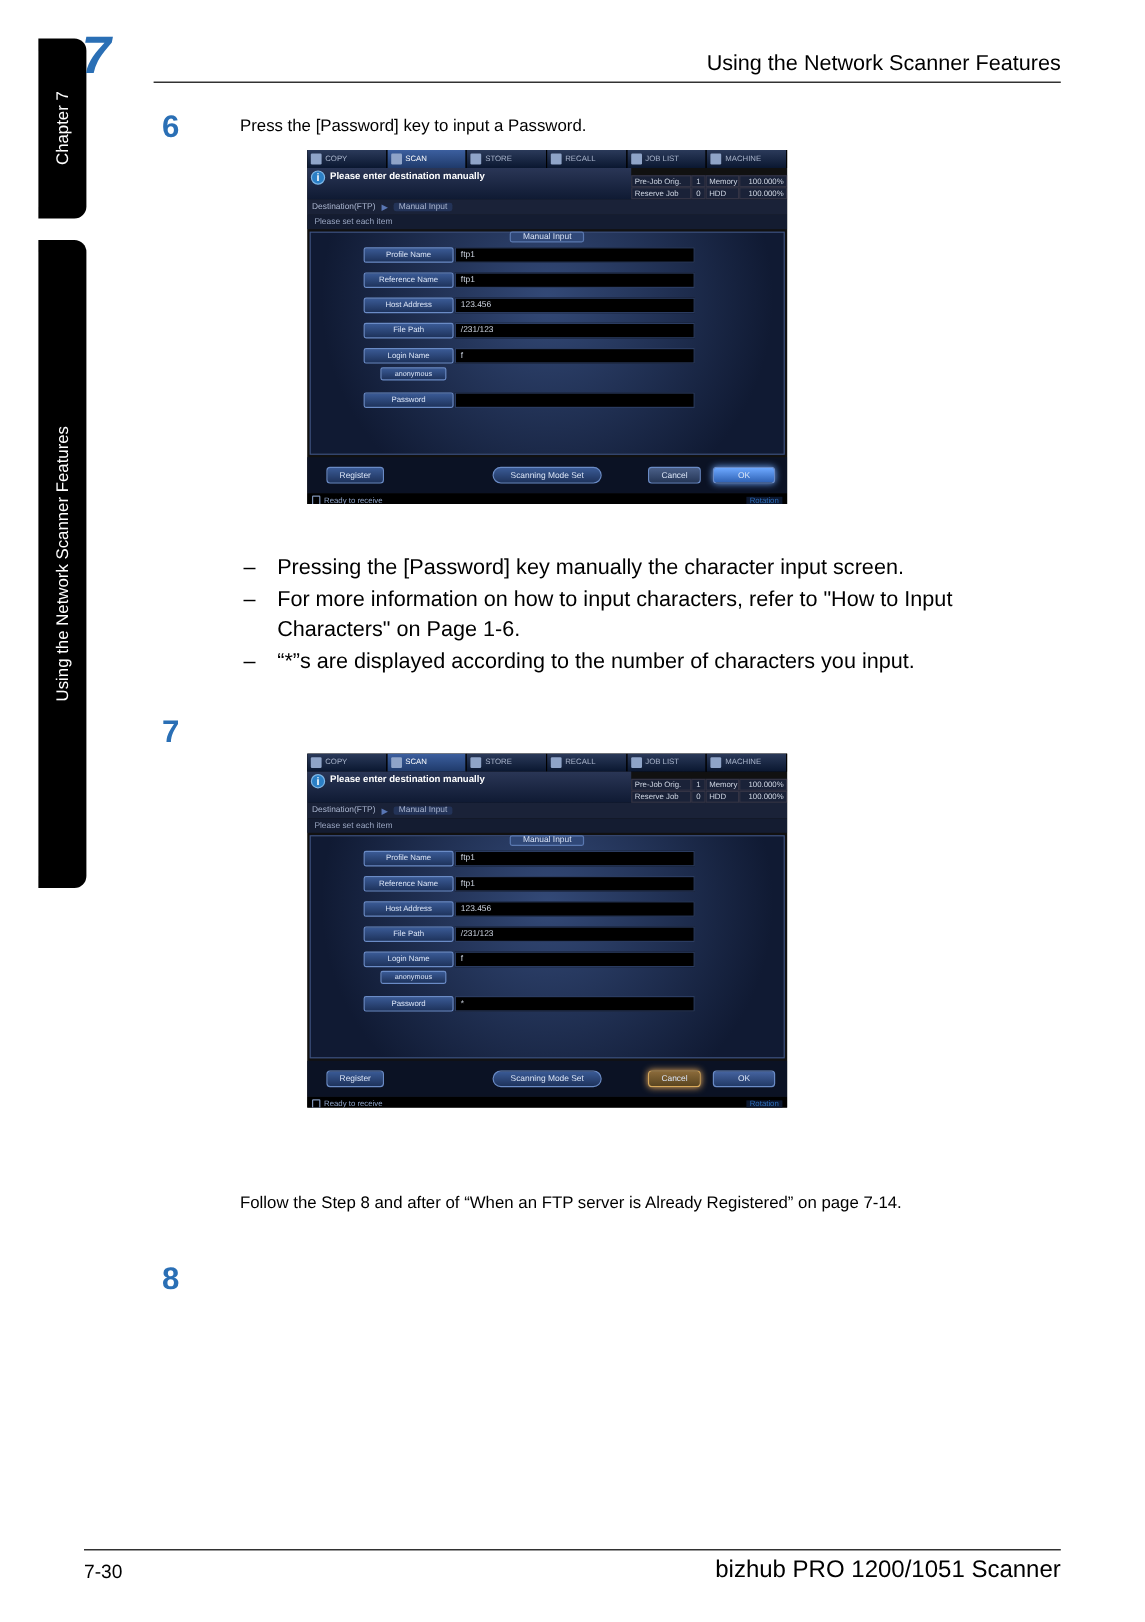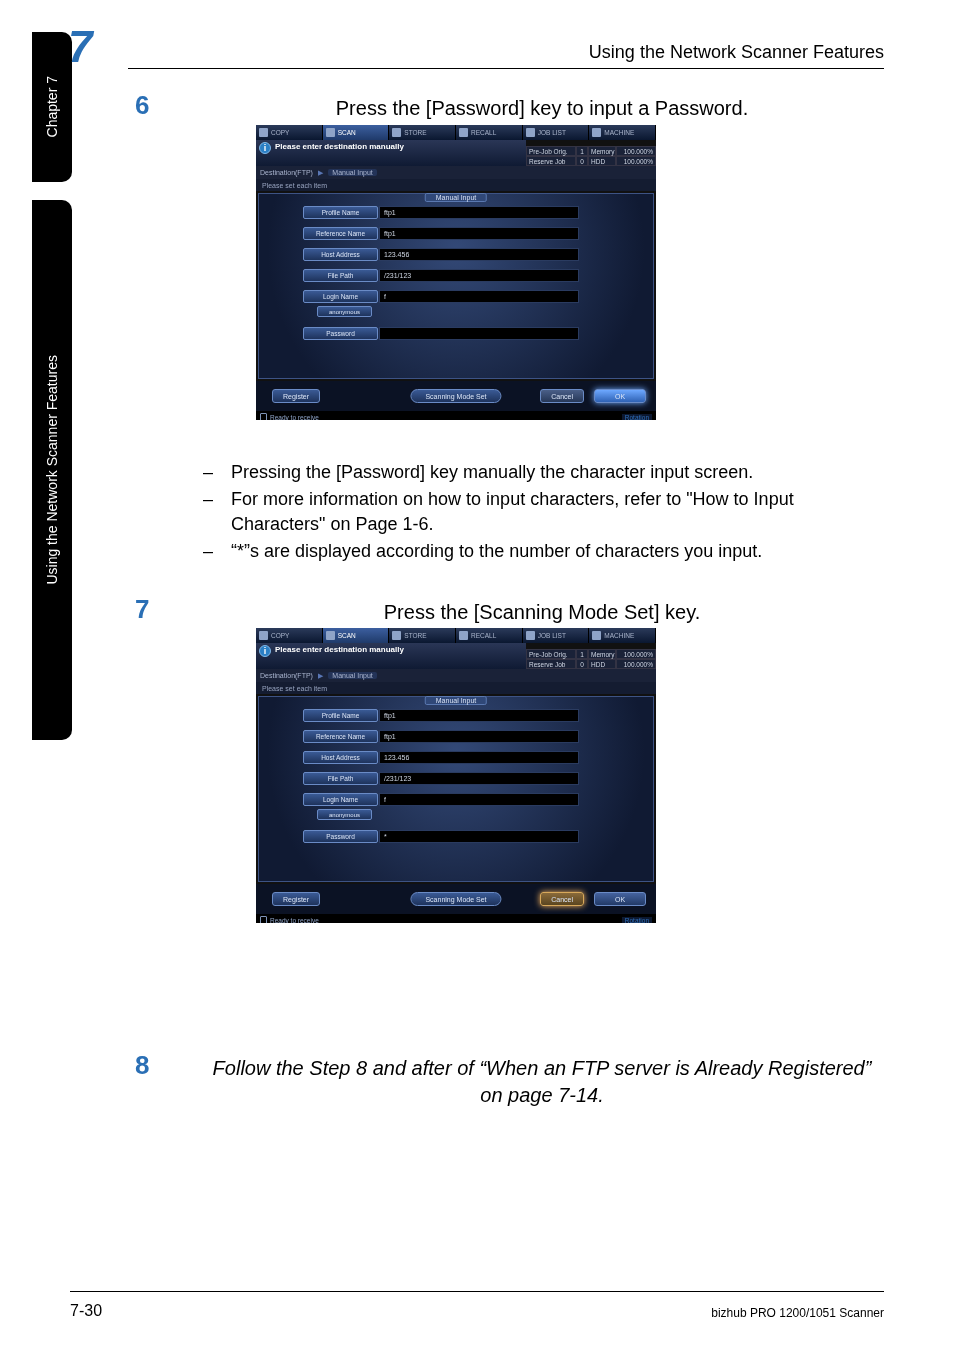--- a/index.html
+++ b/index.html
@@ -23,25 +23,25 @@
   
   .chapnum { position: absolute; left: 68px; top: 22px; font-size: 44px; font-weight: bold; font-style: italic; color: #2a6fb5; }
   .runhead { position: absolute; right: 70px; top: 42px; font-size: 18px; }
   .hr-top { position: absolute; left: 128px; right: 70px; top: 68px; height: 0; border-top: 1px solid #000; }
 
   
   .stepnum { position: absolute; font-size: 26px; font-weight: bold; color: #2a6fb5; }
   .step6 { left: 135px; top: 90px; }
   .step7 { left: 135px; top: 594px; }
   .step8 { left: 135px; top: 1050px; }
-  .steptxt { position: absolute; left: 200px; right: 70px; font-size: 20px; line-height: 1.35; text-align: center; }
+  .steptxt { position: absolute; left: 200px; right: 70px; font-size: 14px; line-height: 1.35; }
   .t6 { top: 95px; }
   .t7 { top: 599px; }
   .tscan { top: 1010px; }
-  .t8 { top: 1055px; font-style: italic; }
+  .t8 { top: 993px; }
 
   
   .bullets { position: absolute; left: 203px; right: 70px; top: 460px; font-size: 18px; line-height: 1.35; }
   .bullets .row { display: flex; margin-bottom: 3px; }
   .bullets .dash { width: 28px; flex: 0 0 28px; }
   .bullets .txt { flex: 1; }
 
   
   .shot { position: absolute; left: 256px; width: 400px; height: 295px; background: #111; font-size: 8px; color: #cfd6e3; overflow: hidden; }
   .shot1 { top: 125px; }
@@ -80,21 +80,21 @@
   .shot .sms { position:absolute; left:50%; transform:translateX(-50%); border-radius:10px; padding:0 14px; }
   .shot .can { position:absolute; right:72px; }
   .shot .okb { position:absolute; right:10px; width:52px; }
   .shot .status { height:12px; background:#000; display:flex; align-items:center; justify-content:space-between; padding:0 4px; font-size:6.5px; color:#8fa4c8; }
   .shot .lock { width:7px; height:8px; border:1px solid #7f94b8; border-radius:1px; position:relative; }
   .shot .rot { color:#2e6db8; background:#0c1830; padding:0 3px; }
 
   
   .hr-bot { position: absolute; left: 70px; right: 70px; bottom: 60px; height: 0; border-top: 1px solid #000; }
   .fleft { position: absolute; left: 70px; bottom: 32px; font-size: 16px; }
-  .fright { position: absolute; right: 70px; bottom: 32px; font-size: 12px; }
+  .fright { position: absolute; right: 70px; bottom: 32px; font-size: 20px; }
 </style>
 </head>
 <body>
 
 <div class="page">
   <div class="tab-black-top">
       <span>Chapter 7</span>
     </div>
   <div class="tab-black-bottom">
       <span>Using the Network Scanner Features</span>
@@ -214,21 +214,20 @@
         <div class="dash">–</div>
         <div class="txt">For more information on how to input characters, refer to "How to Input Characters" on Page 1-6.</div>
       </div>
     <div class="row">
         <div class="dash">–</div>
         <div class="txt">“*”s are displayed according to the number of characters you input.</div>
       </div>
   </div>
 
   <div class="stepnum step7">7</div>
-  <div class="steptxt t7">Press the [Scanning Mode Set] key.</div>
 
   <div class="shot shot2">
     <div class="tabs">
       <div class="tab">
           <span class="ic"></span>
           <span>COPY</span>
         </div>
       <div class="tab active">
           <span class="ic"></span>
           <span>SCAN</span>

